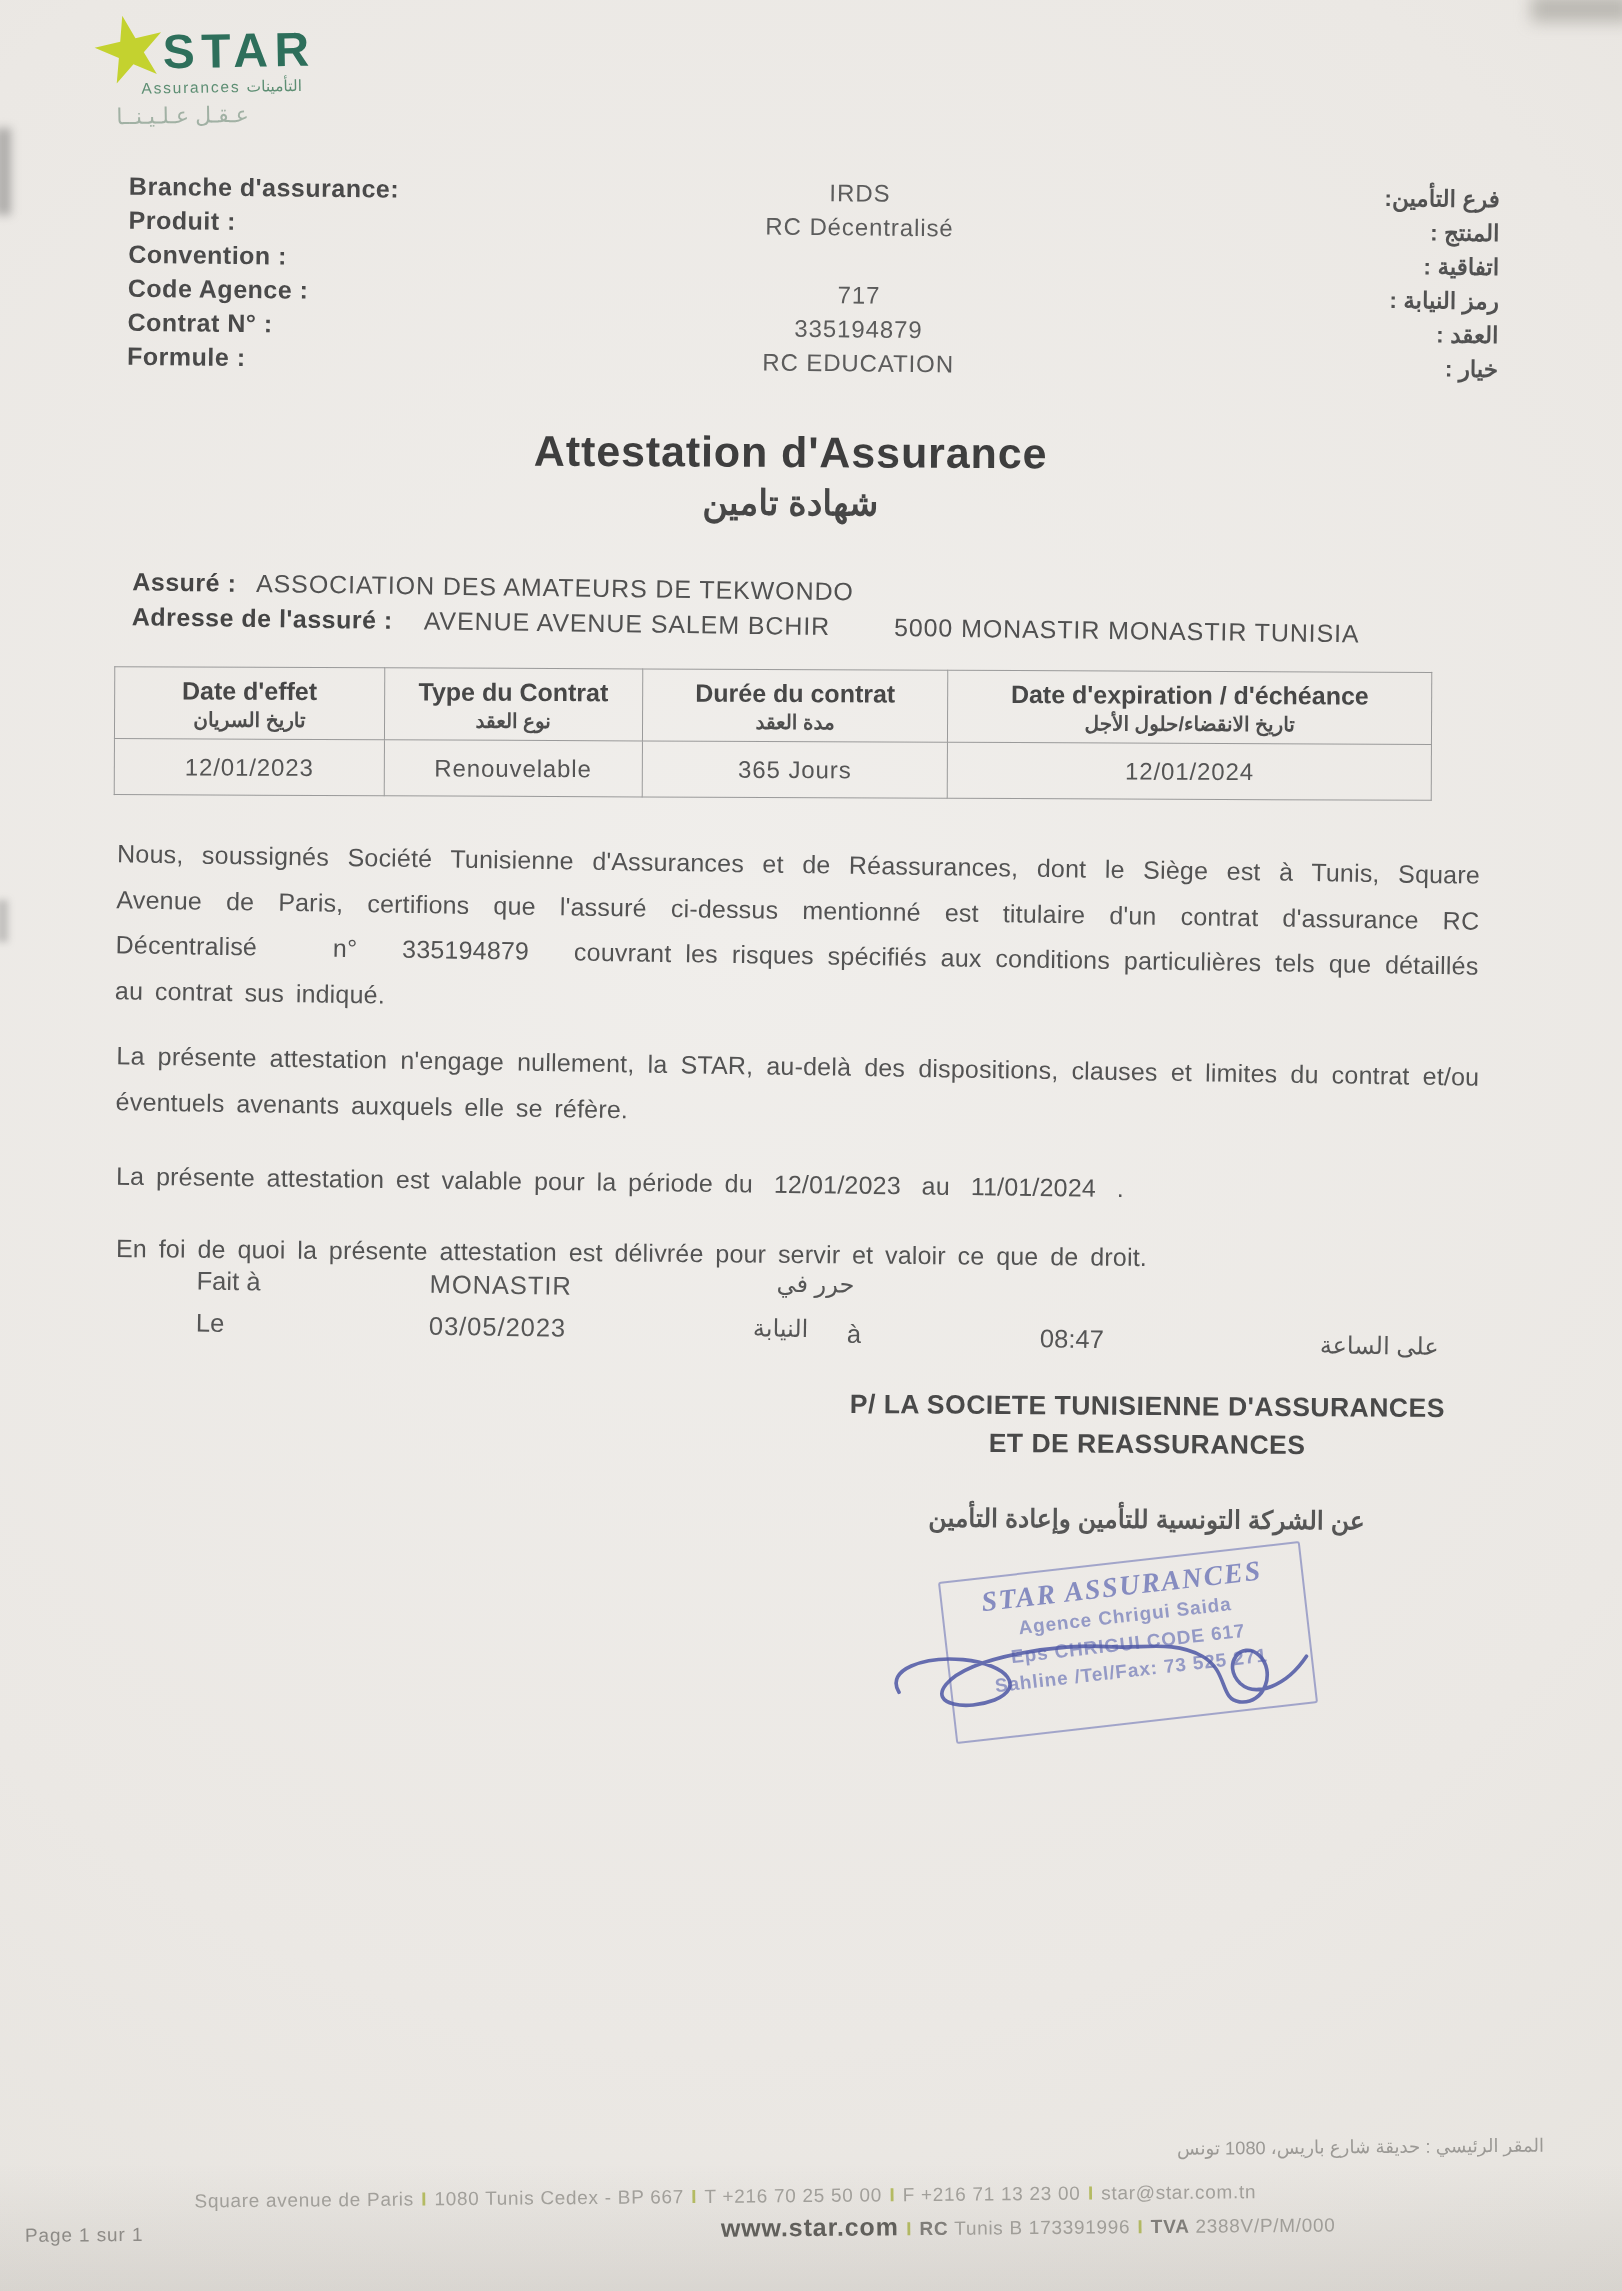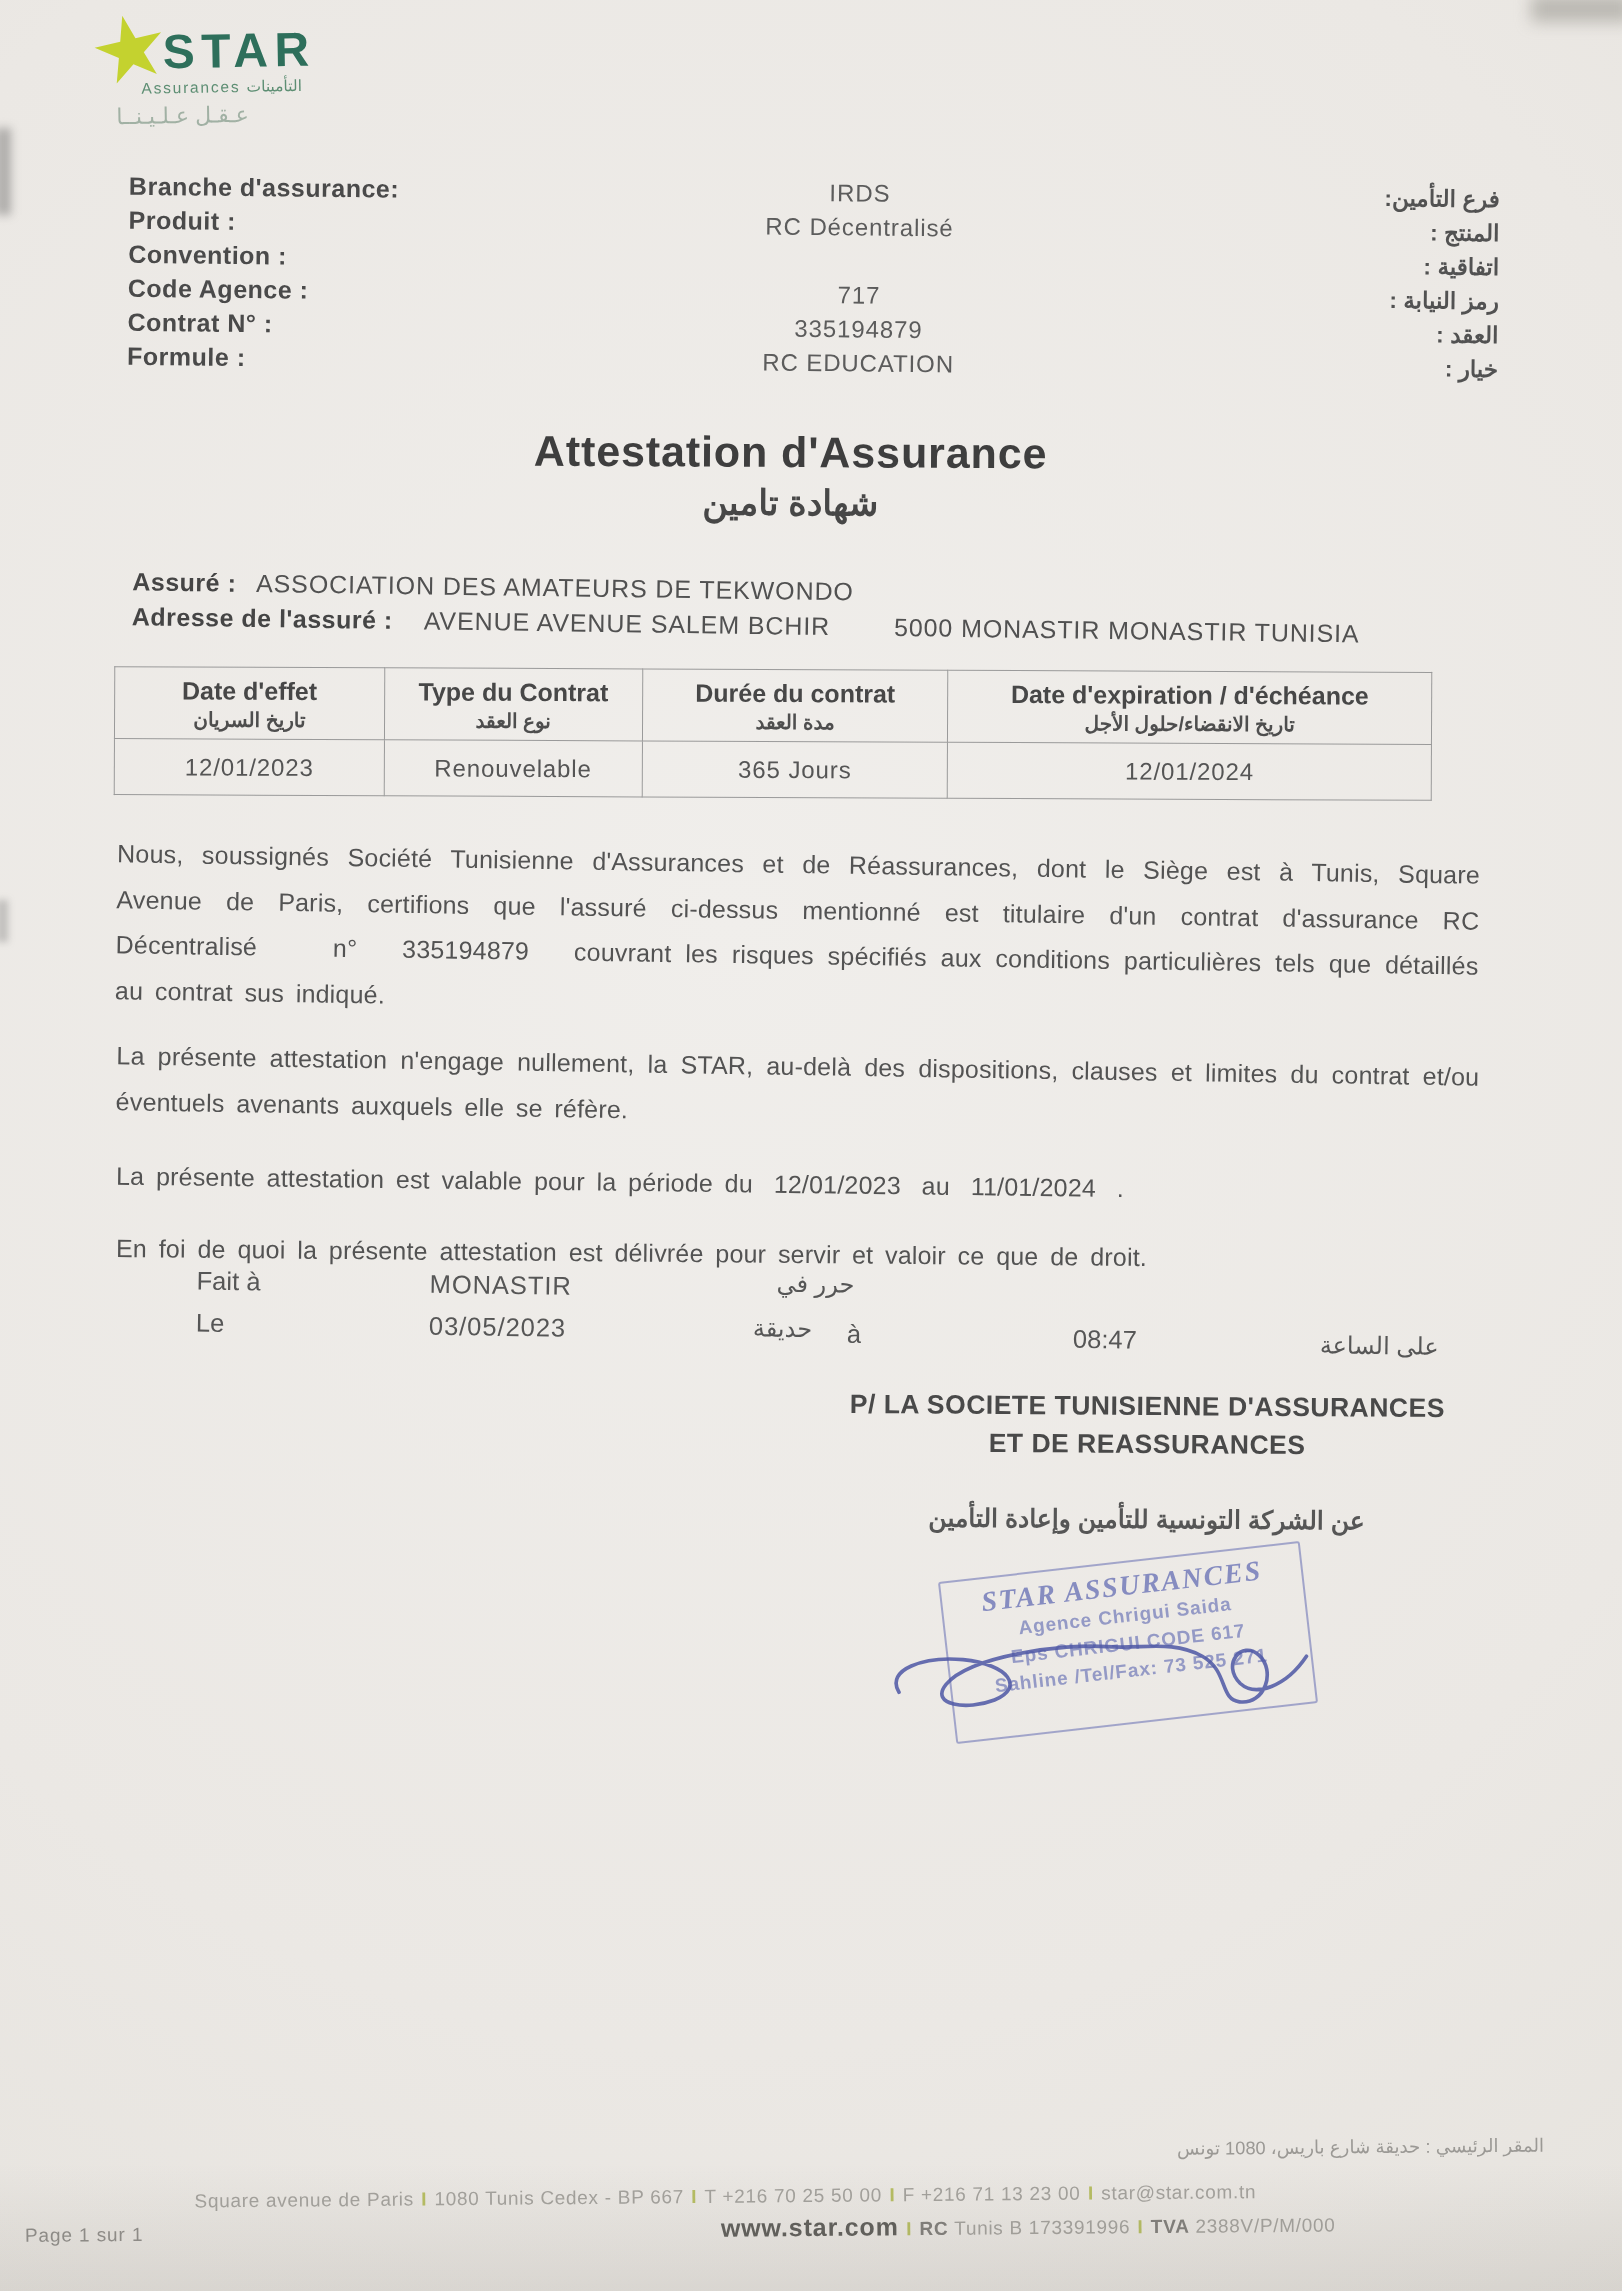--- a/index.html
+++ b/index.html
@@ -72,21 +72,21 @@
 
   
   .fait{position:absolute;left:196px;top:1276px;width:1352px;height:101px;transform:rotate(0.8deg);
      font-size:25.6px;color:#565656;}
   .fait span{position:absolute;white-space:nowrap;}
   .fa-1{left:0;top:0;text-align:right;}      .fa-city{left:233px;top:0;letter-spacing:0.9px;}
   .fa-ar1{left:580px;top:-5.5px;direction:rtl;font-size:24px;}
   .fa-2{left:0;top:42px;}   .fa-date{left:233px;top:42px;letter-spacing:0.9px;}
   .fa-ar2{left:557px;top:40px;direction:rtl;font-size:24px;}
   .fa-a{left:651px;top:44px;}
-  .fa-time{left:877px;top:46px;}
+  .fa-time{left:844px;top:46px;}
   .fa-ar3{left:1124px;top:49px;direction:rtl;font-size:24px;}
 
   
   .sig{position:absolute;left:795px;top:1387px;width:704px;text-align:center;transform:rotate(0.4deg);}
   .sig .l1,.sig .l2{font-size:26.5px;font-weight:bold;color:#494949;letter-spacing:0.5px;line-height:38px;}
   .sig .ar{margin-top:42px;font-size:25px;font-weight:bold;color:#565656;direction:rtl;}
 
   
   .stamp{position:absolute;left:946px;top:1561px;width:364px;height:163px;
      transform:rotate(-6.5deg);border:2.7px solid rgba(128,134,190,.75);border-radius:2.7px;
@@ -222,21 +222,21 @@
       </p>
       <p class="body-p p-closing">En foi de quoi la présente attestation est délivrée pour servir et valoir ce que de droit.</p>
     </div>
 
     <div class="fait">
       <span class="fa-1">Fait à</span>
       <span class="fa-city">MONASTIR</span>
       <span class="fa-ar1">حرر في</span>
       <span class="fa-2">Le</span>
       <span class="fa-date">03/05/2023</span>
-      <span class="fa-ar2">حديقة</span>
+      <span class="fa-ar2">النيابة</span>
       <span class="fa-a">à</span>
       <span class="fa-time">08:47</span>
       <span class="fa-ar3">على الساعة</span>
     </div>
 
     <div class="sig">
       <div class="l1">P/ LA SOCIETE TUNISIENNE D'ASSURANCES</div>
       <div class="l2">ET DE  REASSURANCES</div>
       <div class="ar">عن الشركة التونسية للتأمين وإعادة التأمين</div>
     </div>

